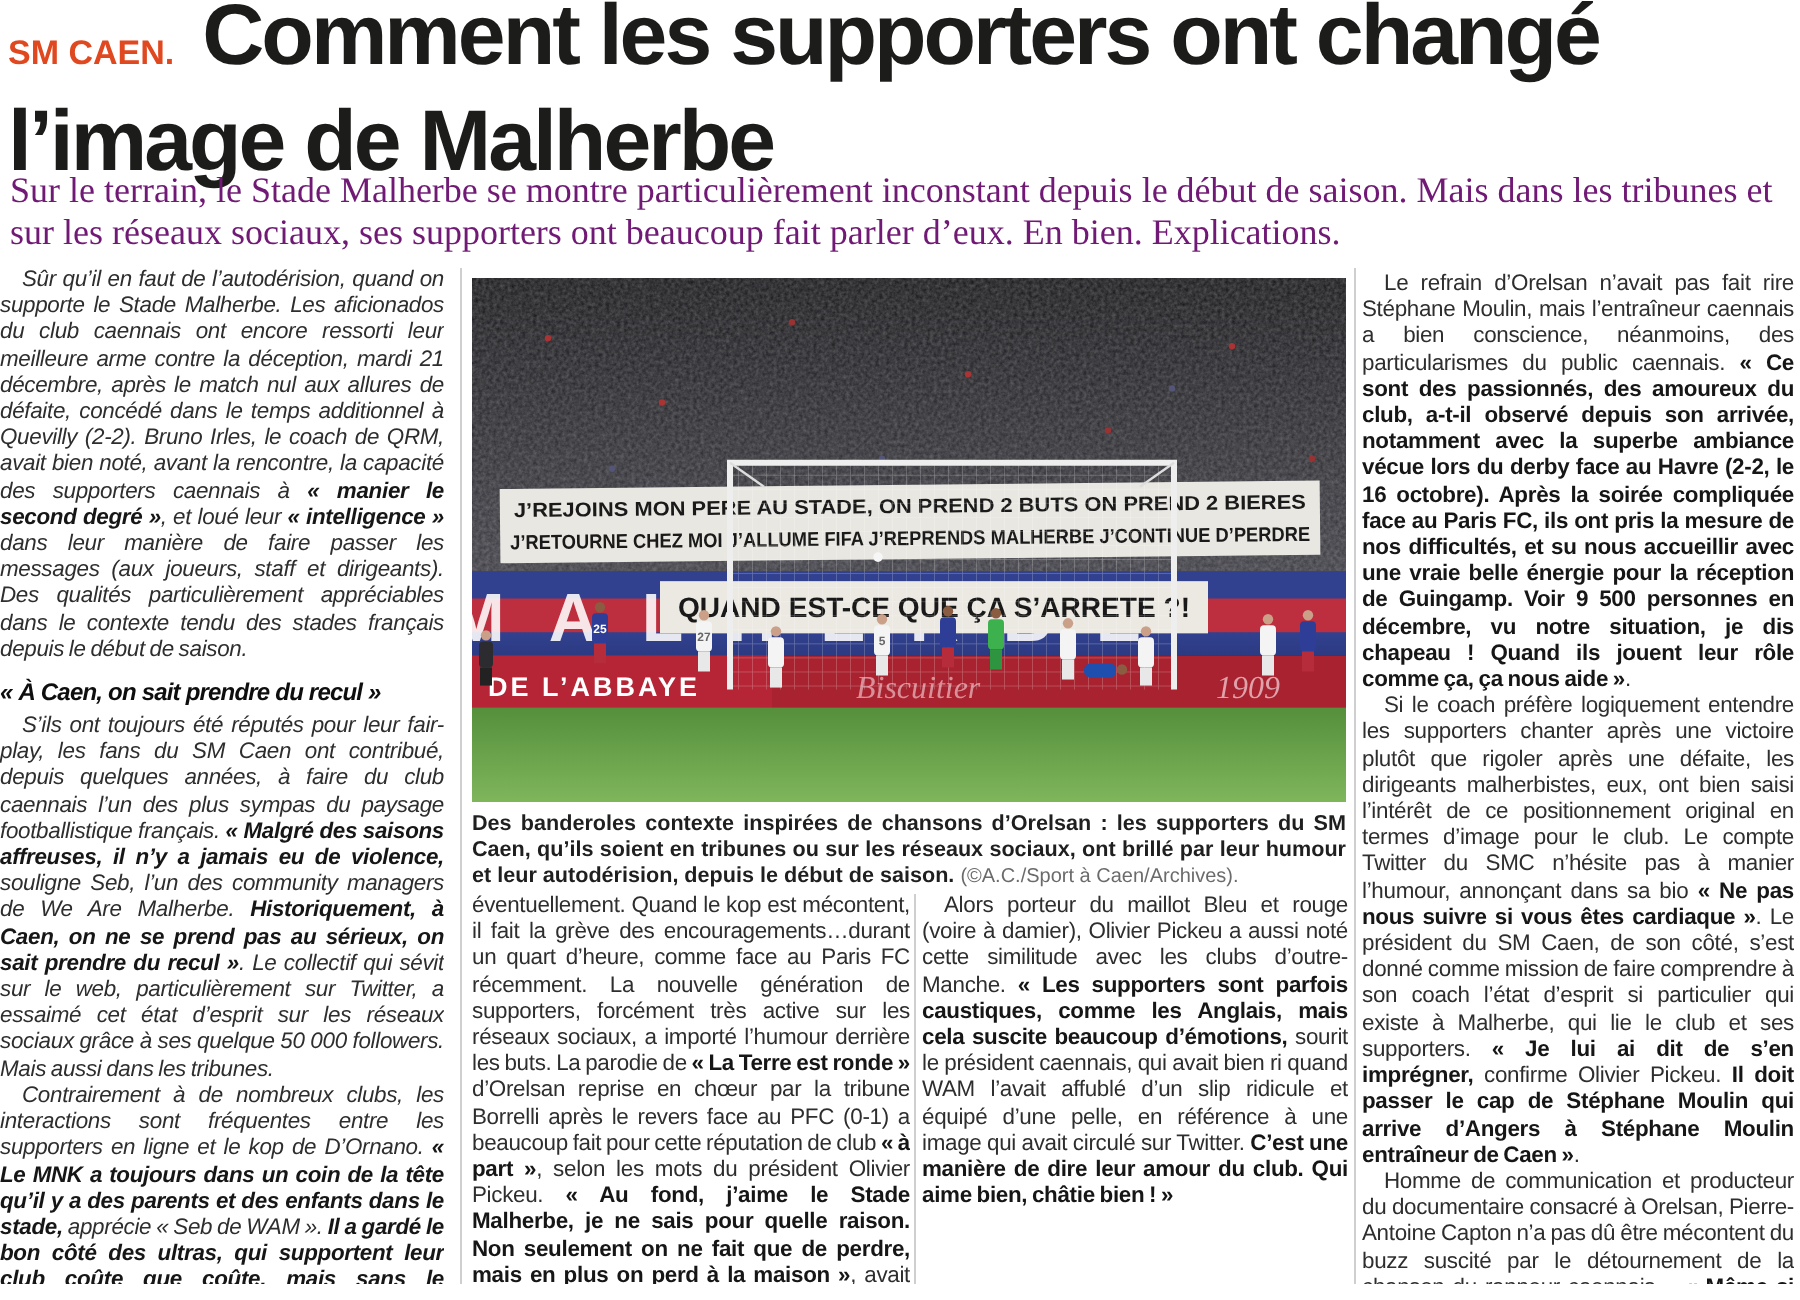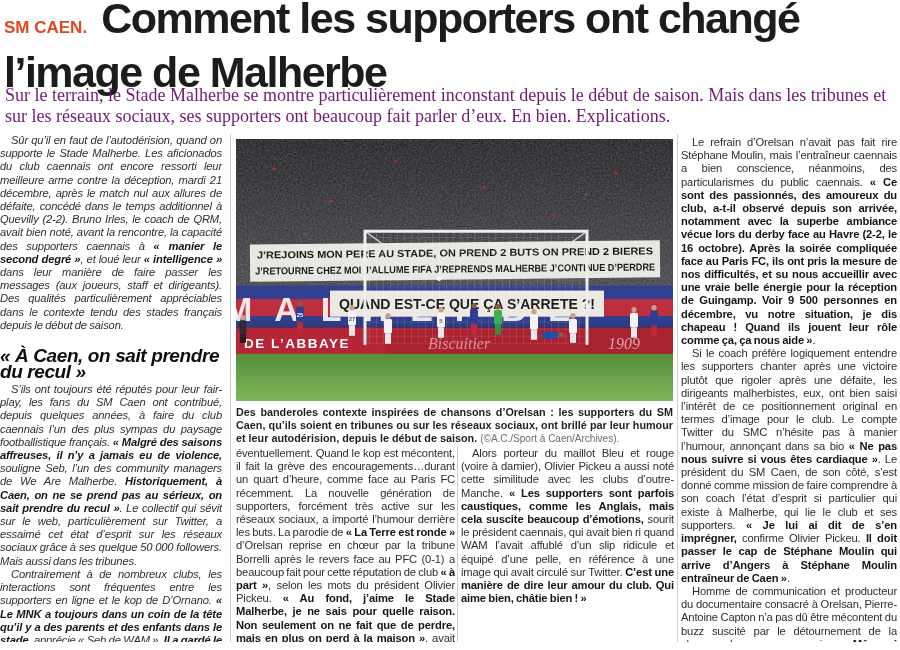--- a/index.html
+++ b/index.html
@@ -20,21 +20,21 @@
   #col3{left:461px;top:447px;width:213px;height:203px;}
   #col4{left:681px;top:136px;width:216px;height:516px;}
   .vrule{position:absolute;width:1px;background:#cfcfcf;}
   #vr1{left:230px;top:134px;height:516px;}
   #vr2{left:457px;top:447px;height:203px;}
   #vr3{left:677px;top:134px;height:516px;}
   .para{margin:0;text-align:justify;font-size:11.2px;line-height:13.2px;
         letter-spacing:-0.15px;word-spacing:-0.6px;color:#2e2e2e;}
   .para.ind{text-indent:11px;}
   .para .b{font-weight:bold;color:#161616;}
-  .subhead{margin:16px 0 3px 0;font-size:19px;line-height:16px;font-weight:bold;
+  .subhead{margin:6px 0 3px 0;font-size:12px;line-height:16px;font-weight:bold;
            letter-spacing:-0.4px;color:#0e0e0e;}
   
   #photo{position:absolute;left:236px;top:139px;width:437px;height:262px;overflow:hidden;background:#1b1b1e;}
   #photo svg{display:block;width:100%;height:100%;}
   
   #caption{position:absolute;left:236px;top:406px;width:437px;margin:0;
            font-size:10.8px;line-height:13px;text-align:justify;color:#1f1f1f;}
   #caption .cap-b{font-weight:bold;}
   #caption .cap-credit{font-weight:normal;font-size:10px;color:#6b6b6b;}
 </style>

